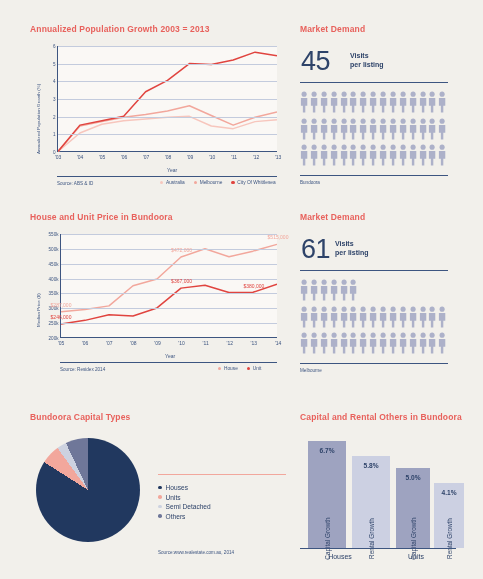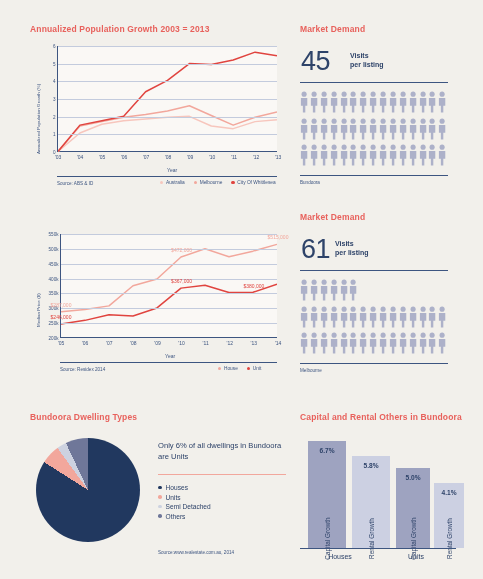--- a/index.html
+++ b/index.html
@@ -157,20 +157,21 @@
     <div class="footer-rule" style="left:27px; top:152px; width:220px;"></div>
     <div class="source" style="left:27px; top:157px;">Source: ABS &amp; ID</div>
     <div class="legend" id="legend1" style="left:130px; top:156px;">
         <i><span class="sw" style="background: rgb(247, 198, 189);"></span>Australia</i>
         <i><span class="sw" style="background: rgb(242, 167, 156);"></span>Melbourne</i>
         <i><span class="sw" style="background: rgb(224, 68, 63);"></span>City Of Whittlesea</i>
       </div>
   </div>
 
   <div class="panel" style="left:30px; top:212px; width:258px; height:170px;">
+    <div class="panel-title">House and Unit Price in Bundoora</div>
 
     <div class="axis-title y" style="left:6px; top:115px;">Median Price ($)</div>
 
     <div class="plot" id="plot2" style="position:absolute; left:30px; top:22px; width:217px; height:104px;">
       <svg class="svgwrap" id="svg2" viewBox="0 0 217 104" preserveAspectRatio="none">
           <polyline points="0,78.14857142857143 24.11111111111111,75.77142857142857 48.22222222222222,72.2057142857143 72.33333333333333,52 96.44444444444444,45.16571428571429 120.55555555555556,23.177142857142854 144.66666666666666,14.857142857142861 168.77777777777777,22.879999999999995 192.88888888888889,17.23428571428572 217,10.399999999999991" fill="none" stroke="#f2a79c" stroke-width="1.5" stroke-linejoin="round"></polyline>
           <polyline points="0,90.33142857142857 24.11111111111111,86.7657142857143 48.22222222222222,81.12 72.33333333333333,82.30857142857143 96.44444444444444,74.28571428571429 120.55555555555556,54.37714285714286 144.66666666666666,51.40571428571429 168.77777777777777,58.83428571428571 192.88888888888889,58.537142857142854 217,50.51428571428572" fill="none" stroke="#e0443f" stroke-width="1.5" stroke-linejoin="round"></polyline>
         </svg>
     <div class="ylab" style="top: 104px;">200k</div>
         <div class="gridline" style="top: 89.1429px;"></div>
@@ -585,25 +586,24 @@
             <path d="M1.1 8.2 h7.8 v9.3 h-2.4 v8.2 h-3 v-8.2 h-2.4 z" fill="#adb1c9"></path>
           </svg>
         </div>
       </div>
 
     <div class="md-rule" style="position:absolute; left:0; top:151px; width:148px;"></div>
     <div class="source" style="left:0; top:156px;">Melbourne</div>
   </div>
 
   <div class="panel" style="left:30px; top:412px; width:258px; height:160px;">
-    <div class="panel-title">Bundoora Dwelling Types</div>
+    <div class="panel-title">Bundoora Capital Types</div>
 
     <div class="pie" id="pie" style="left: 6px; top: 26px; width: 104px; height: 104px; background: conic-gradient(rgb(33, 56, 95) 0deg, rgb(33, 56, 95) 302.4deg, rgb(242, 167, 156) 302.4deg, rgb(242, 167, 156) 324deg, rgb(205, 210, 224) 324deg, rgb(205, 210, 224) 334.8deg, rgb(111, 119, 153) 334.8deg, rgb(111, 119, 153) 360deg);"></div>
 
-    <div class="pie-head" style="left:128px; top:28px; width:128px;">Only 6% of all dwellings in Bundoora are Units</div>
 
     <div class="footer-rule" style="left:128px; top:62px; width:128px; background:#f2a79c; height:1px;"></div>
 
     <div class="pie-legend" id="pieLegend" style="left:128px; top:72px;">
         <div>
           <span class="dot" style="background: rgb(33, 56, 95);"></span>
           <span>Houses</span>
         </div>
         <div>
           <span class="dot" style="background: rgb(242, 167, 156);"></span>

